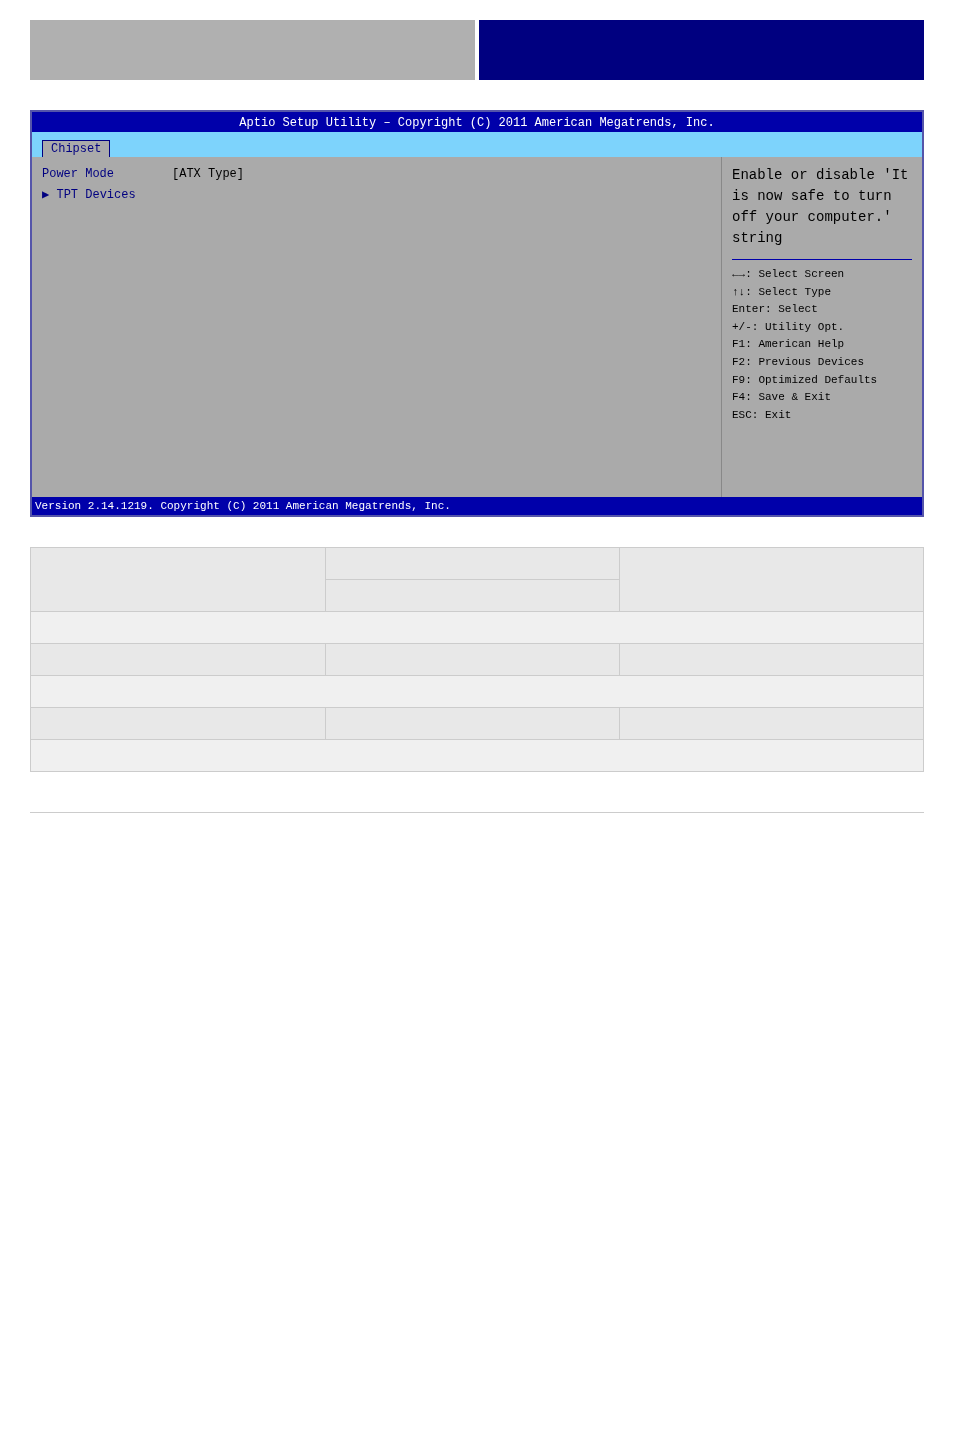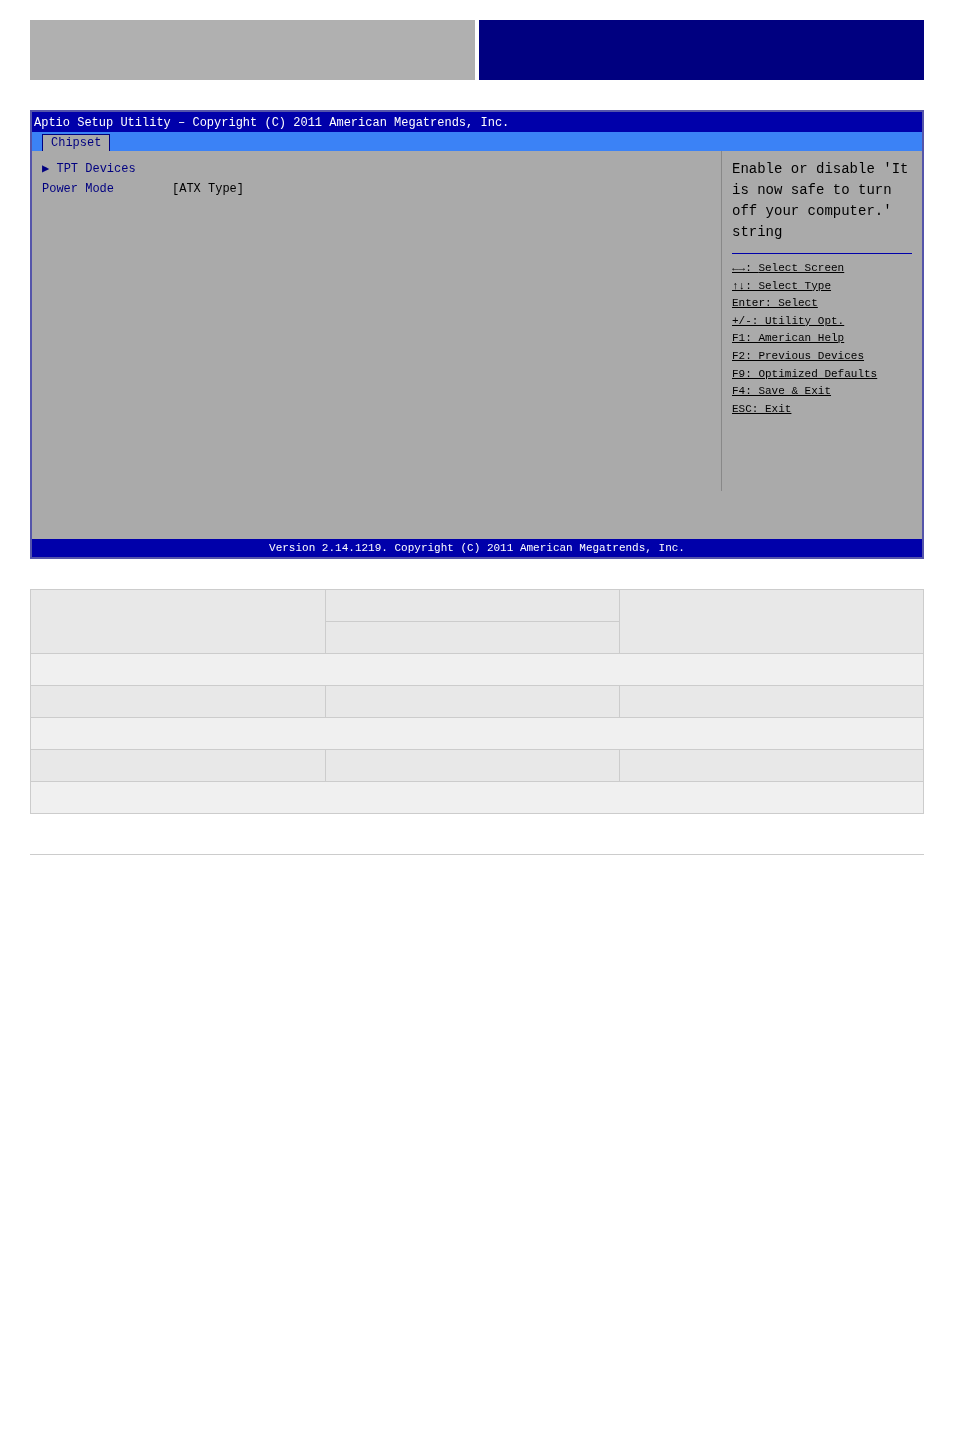--- a/index.html
+++ b/index.html
@@ -33,28 +33,29 @@
       margin: 30px 30px 0 30px;
       border: 2px solid #5555aa;
       background: #aaaaaa;
       font-family: 'Courier New', Courier, monospace;
       font-size: 12px;
     }
 
     .bios-title-bar {
       background: #0000aa;
       color: #ffffff;
+      text-align: center;
       padding: 4px 2px 2px 2px;
       font-size: 12px;
     }
 
     .bios-tab-row {
-      background: #3b82f6;
-      display: flex;
-      padding: 2px 0 0 10px;
+      background: #7dd3fc;
+      display: flex;
+      padding: 8px 0 0 10px;
     }
 
     .bios-tab {
       background: #aaaaaa;
       color: #000000;
       border: 1px solid #888;
       border-bottom: none;
       padding: 1px 8px;
       font-size: 12px;
       font-family: 'Courier New', Courier, monospace;
@@ -112,31 +113,29 @@
 
     .bios-right-divider {
       border-top: 1px solid #0000aa;
       margin: 6px 0;
     }
 
     .bios-right-keys {
       color: #000000;
       font-size: 11px;
       line-height: 1.6;
-      text-decoration: underline;
     }
 
     .bios-footer {
       background: #0000aa;
       color: #ffffff;
-      text-align: center;
+      text-align: left;
       padding: 3px;
       font-size: 11px;
       font-family: 'Courier New', Courier, monospace;
-      margin-top: 48px;
     }
 
     
     .table-section {
       margin: 30px 30px 0 30px;
     }
 
     .info-table {
       width: 100%;
       border-collapse: collapse;
@@ -171,26 +170,26 @@
 </div>
 
 <div class="bios-container">
   <div class="bios-title-bar">Aptio Setup Utility – Copyright (C) 2011 American Megatrends, Inc.</div>
   <div class="bios-tab-row">
     <div class="bios-tab active">Chipset</div>
   </div>
   <div class="bios-main">
     <div class="bios-left">
       <div class="bios-item">
+        <span class="bios-item-label">Power Mode</span>
+        <span class="bios-item-value">[ATX Type]</span>
+      </div>
+      <div class="bios-item">
         <span class="bios-item-label arrow">TPT <span>Devices</span></span>
         <span class="bios-item-value"></span>
-      </div>
-      <div class="bios-item">
-        <span class="bios-item-label">Power Mode</span>
-        <span class="bios-item-value">[ATX Type]</span>
       </div>
     </div>
     <div class="bios-right">
       <div class="bios-right-help">Enable or disable 'It is now safe to turn off your computer.' string</div>
       <div class="bios-right-divider"></div>
       <div class="bios-right-keys">
         <div>←→: <span>Select Screen</span></div>
         <div>↑↓: Select Type</div>
         <div>Enter: Select</div>
         <div>+/-: Utility Opt.</div>

